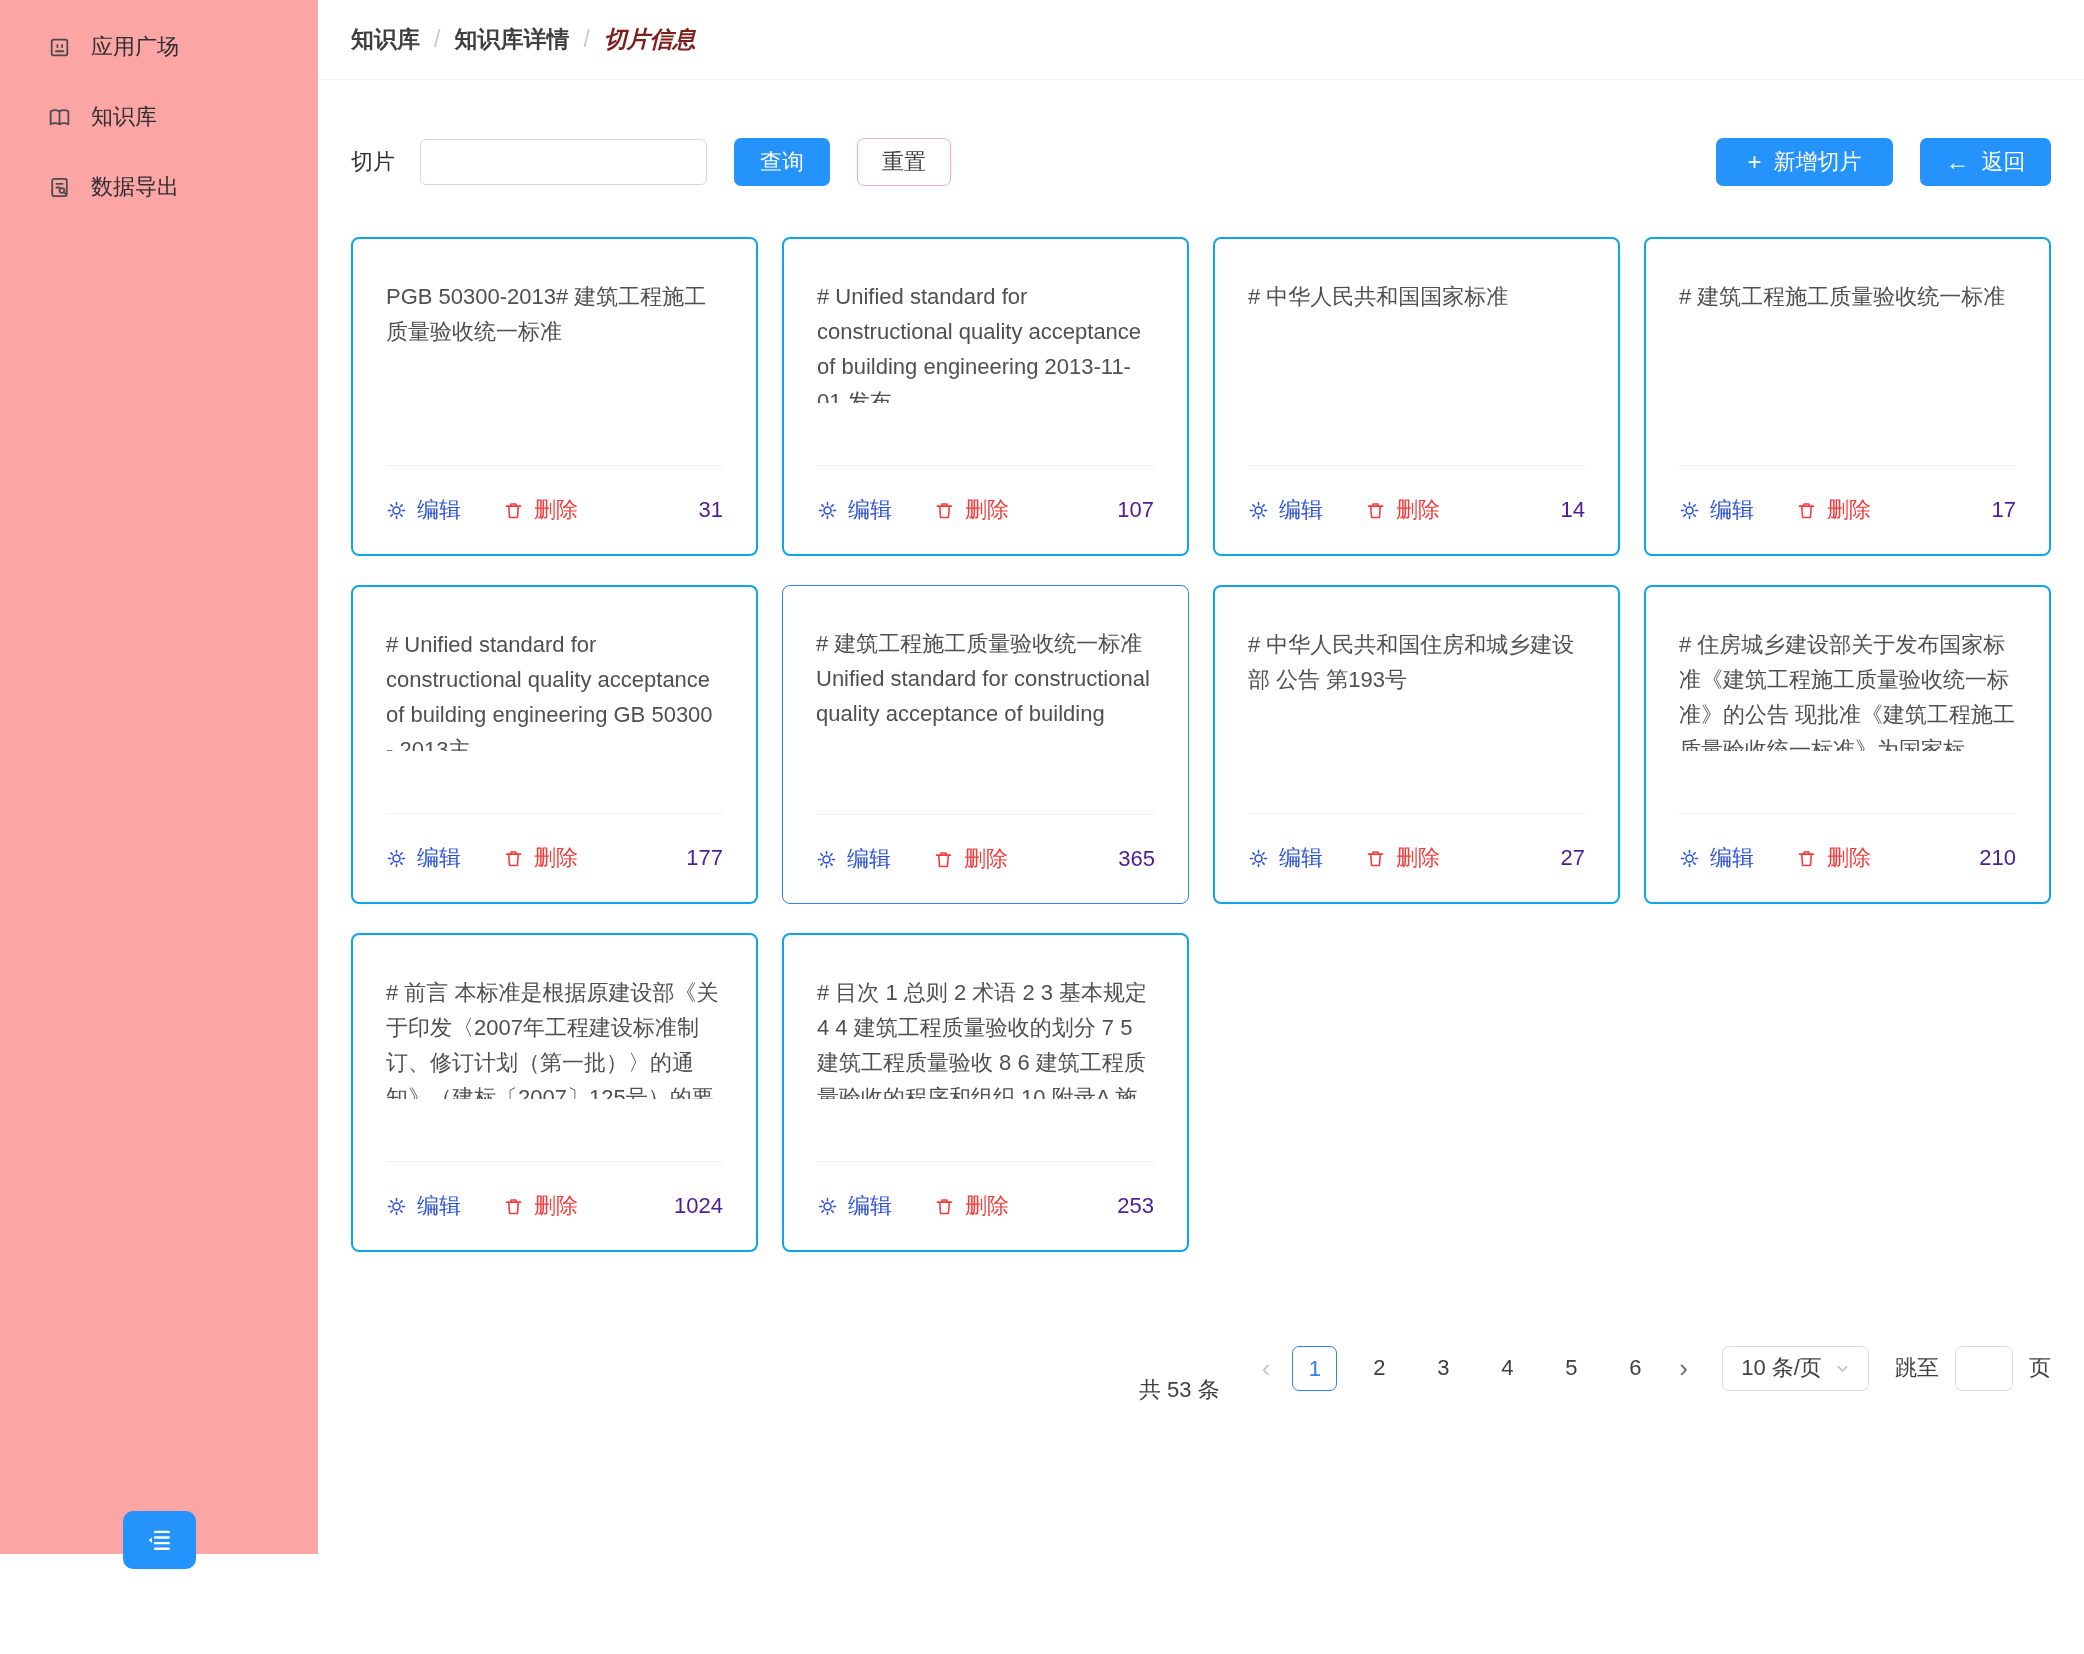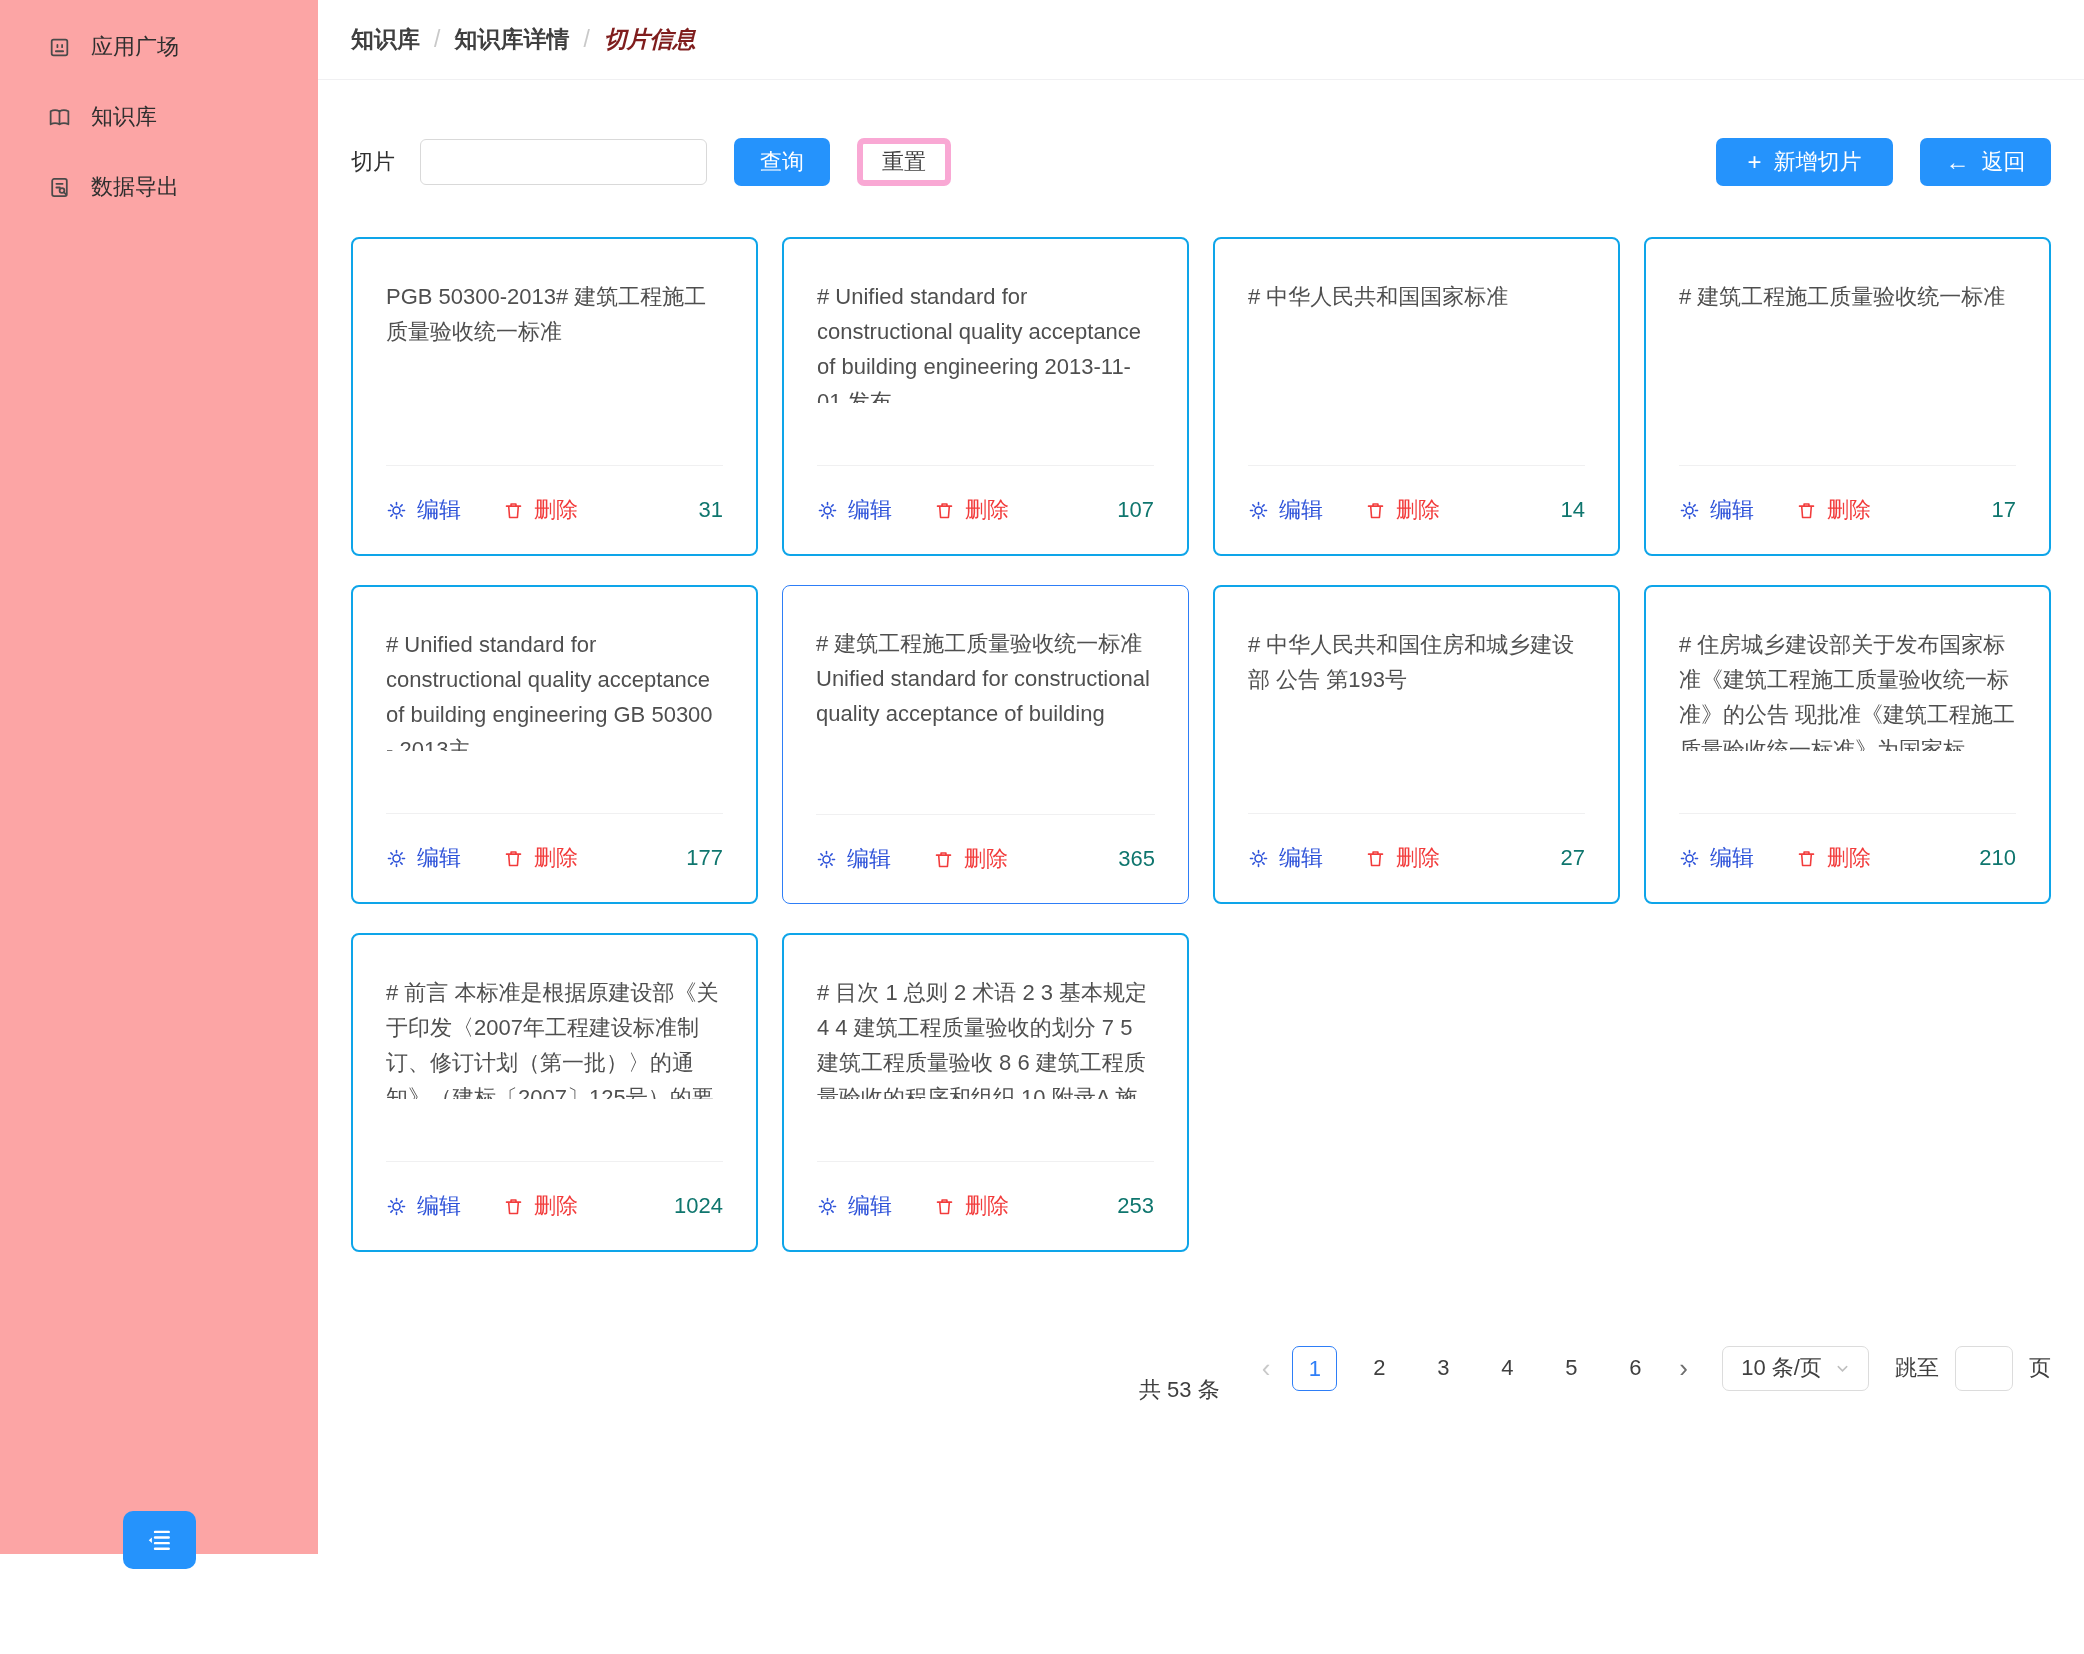--- a/index.html
+++ b/index.html
@@ -43,37 +43,37 @@
   .crumb-sep{color:#c9c9c9;font-weight:400;margin:0 14px;}
   .crumb.current{color:#7f1d1d;cursor:default;font-style:italic;}
 
   
   .toolbar{display:flex;align-items:center;padding:0 33px;margin-top:58px;}
   .filter-label{font-size:22px;color:#2f2f2f;}
   .search-input{margin-left:25px;width:287px;height:46px;border:1px solid #d9d9d9;border-radius:6px;font-size:20px;padding:0 14px;outline:none;background:#fff;}
   .btn{height:48px;border-radius:7px;font-size:22px;display:inline-flex;align-items:center;justify-content:center;border:none;cursor:pointer;font-family:inherit;}
   .btn-primary{background:var(--primary);color:#fff;}
   .btn-query{width:96px;margin-left:27px;}
-  .btn-reset{width:94px;margin-left:27px;background:#fff;border:6px solid #f9a8d4;color:#3f3f3f;}
+  .btn-reset{width:94px;margin-left:27px;background:#fff;border:1px solid #f9a8d4;color:#3f3f3f;}
   .toolbar-spacer{flex:1;}
   .btn-add{width:177px;gap:12px;}
   .btn-back{width:131px;margin-left:27px;gap:12px;}
   .btn-glyph{font-size:24px;line-height:1;}
 
   
   .cards-grid{margin:51px 33px 0;display:grid;grid-template-columns:repeat(4,1fr);column-gap:24px;row-gap:29px;}
   .card{background:#fff;border:2px solid #0ea5e9;border-radius:8px;height:319px;padding:40px 33px 0;display:flex;flex-direction:column;cursor:pointer;}
   .card.selected{border:1px solid #2e7ef7;}
   .card-text{font-size:22px;line-height:35px;color:#4f4f4f;height:124px;overflow:hidden;word-break:break-word;}
   .card-divider{margin-top:auto;border-top:1px solid #f0f0f1;}
   .card-footer{height:88px;display:flex;align-items:center;font-size:22px;}
   .edit-link{color:var(--edit-blue);display:inline-flex;align-items:center;gap:10px;cursor:pointer;}
   .delete-link{color:var(--delete-red);display:inline-flex;align-items:center;gap:10px;margin-left:42px;cursor:pointer;}
   .card-footer svg{width:21px;height:21px;}
-  .card-count{margin-left:auto;color:#0f766e;}
+  .card-count{margin-left:auto;color:#4c1d95;}
 
   
   .pagination{display:flex;align-items:center;justify-content:flex-end;margin:79px 33px 0;font-size:22px;color:#3f3f3f;}
   .total-text{margin-right:30px;margin-top:44px;}
   .page-arrow{font-size:26px;margin:0 12px;cursor:pointer;line-height:1;}
   .page-arrow.prev{color:#c9c9c9;}
   .page-arrow.next{color:#6e6e6e;}
   .page-num{min-width:26px;text-align:center;margin:0 19px;cursor:pointer;color:#3f3f3f;}
   .page-num.active{width:45px;height:45px;line-height:43px;border:1px solid #2e7ef7;border-radius:7px;color:#2e7ef7;margin:0 10px;background:#fff;}
   .page-size-select{width:147px;height:45px;border:1px solid #dcdcdc;border-radius:7px;display:flex;align-items:center;justify-content:center;gap:13px;margin-left:22px;cursor:pointer;background:#fff;}

